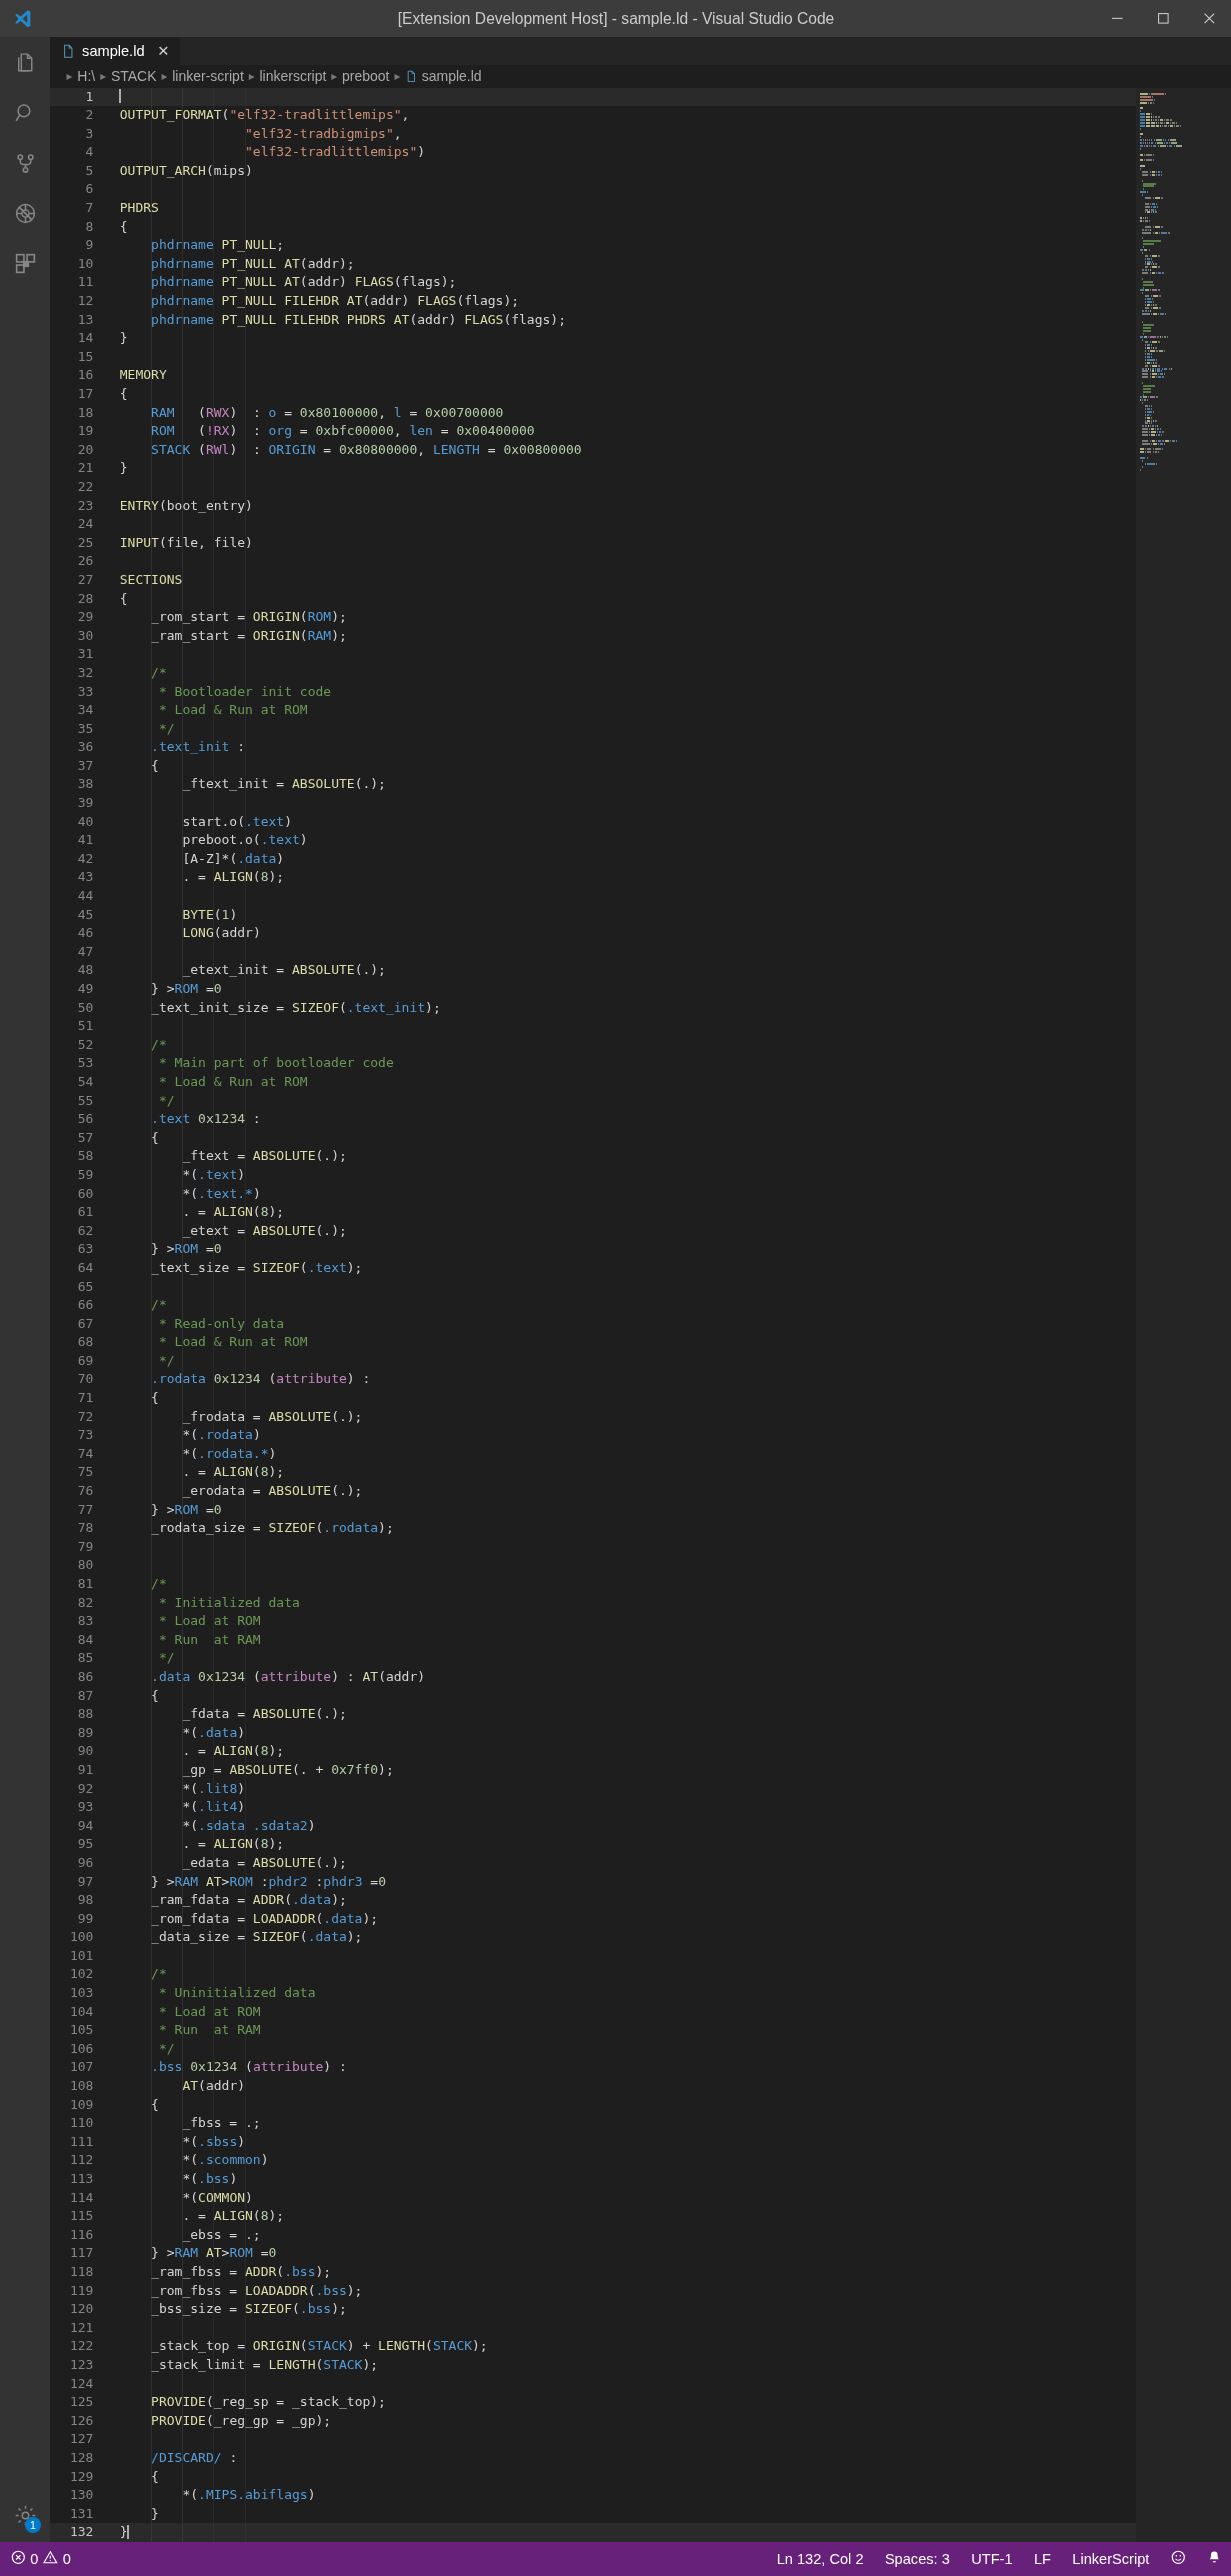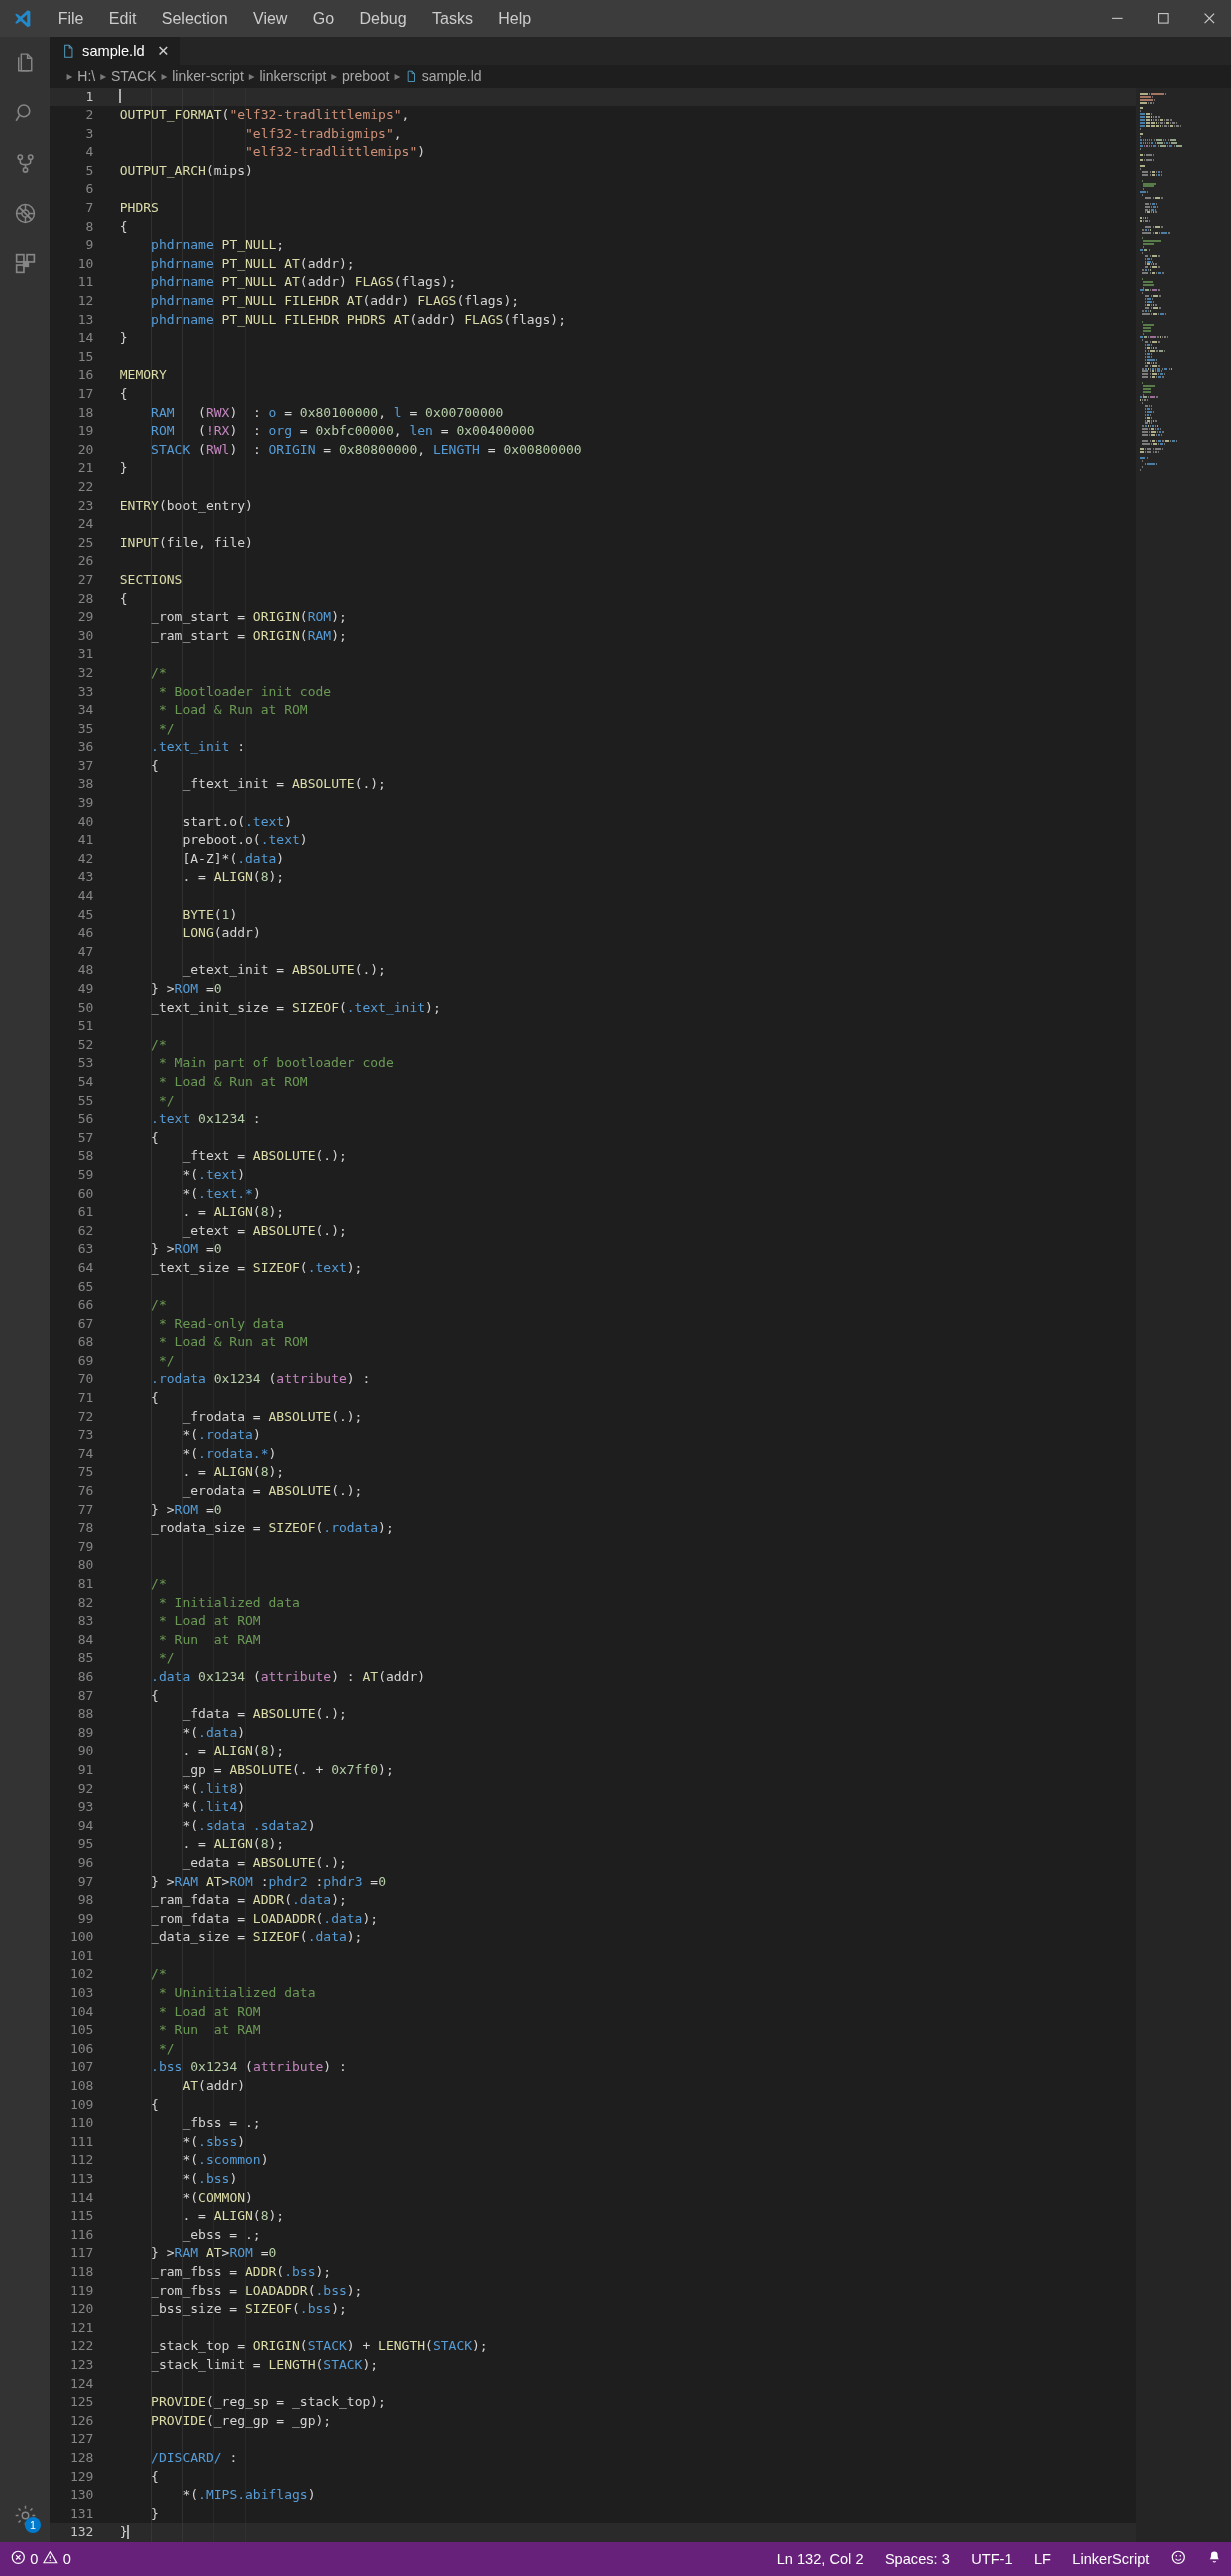--- a/index.html
+++ b/index.html
@@ -161,30 +161,21 @@
 <body>
 
 <div id="app">
 
   <div class="titlebar">
     <div class="vscode-logo">
       <svg viewBox="0 0 24 24">
           <path fill="#2489ca" d="M17.5 2.5 9.8 9.6 5.4 6.3 3.5 7.2l3.6 4.8-3.6 4.8 1.9.9 4.4-3.3 7.7 7.1 3-1.4V3.9l-3-1.4zM17 7.2v9.6l-5.2-4.8L17 7.2z"></path>
         </svg>
     </div>
-    <div class="menubar">
-      <div class="menu-item">File</div>
-      <div class="menu-item">Edit</div>
-      <div class="menu-item">Selection</div>
-      <div class="menu-item">View</div>
-      <div class="menu-item">Go</div>
-      <div class="menu-item">Debug</div>
-      <div class="menu-item">Tasks</div>
-      <div class="menu-item">Help</div>
-    </div>
+    <div class="window-title">[Extension Development Host] - sample.ld - Visual Studio Code</div>
     <div class="window-controls">
       <div class="wc-btn">
         <svg viewBox="0 0 12 12">
             <rect x="1" y="5.5" width="10" height="1" fill="#cccccc"></rect>
           </svg>
       </div>
       <div class="wc-btn">
         <svg viewBox="0 0 12 12">
             <rect x="1.5" y="1.5" width="9" height="9" fill="none" stroke="#cccccc" stroke-width="1"></rect>
           </svg>

